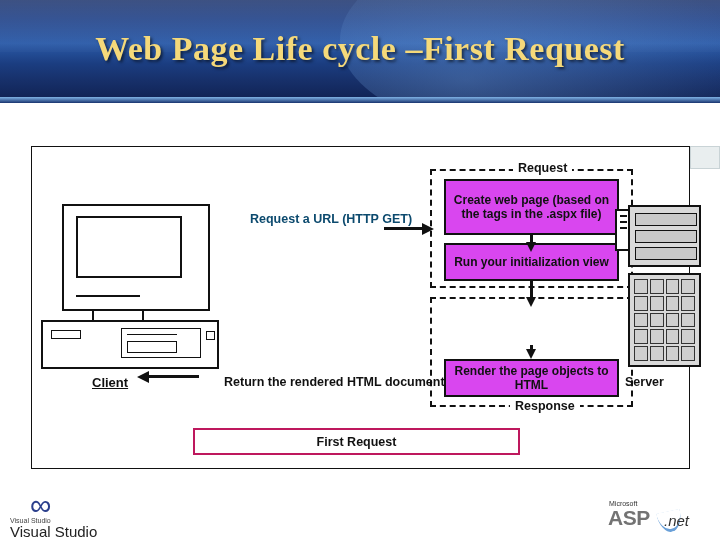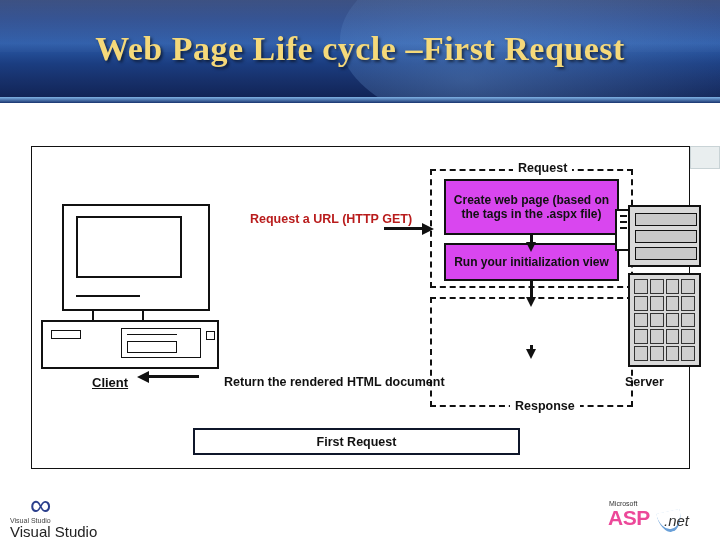--- a/index.html
+++ b/index.html
@@ -101,21 +101,21 @@
   }
   .base-dot{
     position:absolute;left:163px;top:9px;width:7px;height:7px;border:1px solid #111;
   }
   .client-label{
     position:absolute;left:60px;top:228px;font-size:13px;font-weight:bold;color:#111;text-decoration:underline;
   }
 
   
   .req-text{
-    position:absolute;left:218px;top:65px;font-size:12.5px;font-weight:bold;color:#b91c1c;
+    position:absolute;left:218px;top:65px;font-size:12.5px;font-weight:bold;color:#0c4a6e;
     white-space:nowrap;
   }
   .arrow-right{
     position:absolute;left:352px;top:76px;width:50px;height:11px;
   }
   .arrow-right .shaft{
     position:absolute;left:0;top:4px;width:40px;height:3px;background:#111;
   }
   .arrow-right .head{
     position:absolute;left:38px;top:0;width:0;height:0;
@@ -193,40 +193,40 @@
   .server-stub .sline{
     position:absolute;left:3px;top:4px;width:7px;height:0;border-top:2px solid #111;
   }
   .server-label{
     position:absolute;left:593px;top:228px;font-size:12.5px;font-weight:bold;color:#111;
   }
 
   
   .caption-box{
     position:absolute;left:161px;top:281px;width:327px;height:27px;
-    border:2px solid #0f172a;background:#fff;box-sizing:border-box;
+    border:2px solid #be185d;background:#fff;box-sizing:border-box;
     display:flex;align-items:center;justify-content:center;
     font-size:12.5px;font-weight:bold;color:#111;
   }
 
   
   .vs-logo{position:absolute;left:8px;top:490px;width:170px;height:46px;}
   .vs-inf{
     position:absolute;left:22px;top:0px;font-size:30px;color:#2b3f8c;line-height:1;
     letter-spacing:-2px;
   }
   .vs-small{
     position:absolute;left:2px;top:27px;font-size:7px;color:#444;
   }
   .vs-big{
     position:absolute;left:2px;top:33px;font-size:15px;color:#222;font-weight:normal;
   }
   .asp-logo{position:absolute;left:608px;top:500px;width:108px;height:34px;}
   .asp-ms{position:absolute;left:1px;top:0;font-size:7px;color:#333;}
-  .asp-main{position:absolute;left:0;top:6px;font-size:21px;font-weight:bold;color:#ec4899;letter-spacing:-0.5px;}
+  .asp-main{position:absolute;left:0;top:6px;font-size:21px;font-weight:bold;color:#737373;letter-spacing:-0.5px;}
   .asp-net{position:absolute;left:56px;top:12px;font-size:15px;color:#333;font-weight:normal;font-style:italic;}
   .asp-swoosh{
     position:absolute;left:50px;top:11px;width:24px;height:18px;
     border-bottom:3px solid #6aa0d8;border-radius:0 0 50% 50%/0 0 100% 100%;
     transform:rotate(-12deg);
   }
 </style>
 </head>
 <body>
 
@@ -266,20 +266,21 @@
       <div class="head"></div>
   </div>
 
   <div class="dash-box dash-req"></div>
   <div class="dash-box dash-res"></div>
   <div class="dash-cap cap-request">Request</div>
   <div class="dash-cap cap-response">Response</div>
 
   <div class="step step1">Create web page (based on the tags in the .aspx file)</div>
   <div class="step step2">Run your initialization view</div>
+  <div class="step step4">Render the page objects to HTML</div>
 
   <div class="vconn c1">
       <div class="vhead"></div>
     </div>
   <div class="vconn c2">
       <div class="vhead"></div>
     </div>
   <div class="vconn c3">
       <div class="vhead"></div>
     </div>

